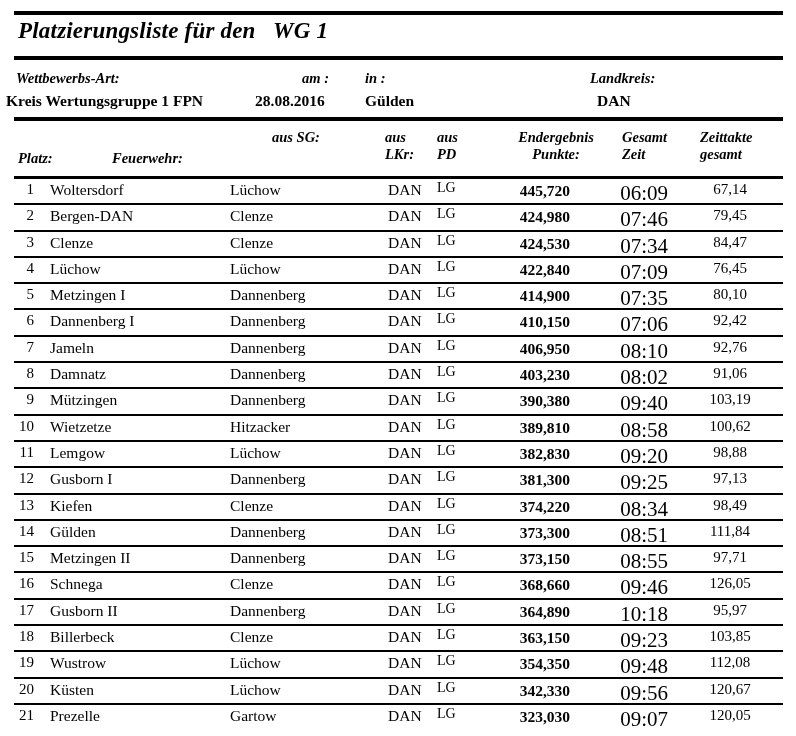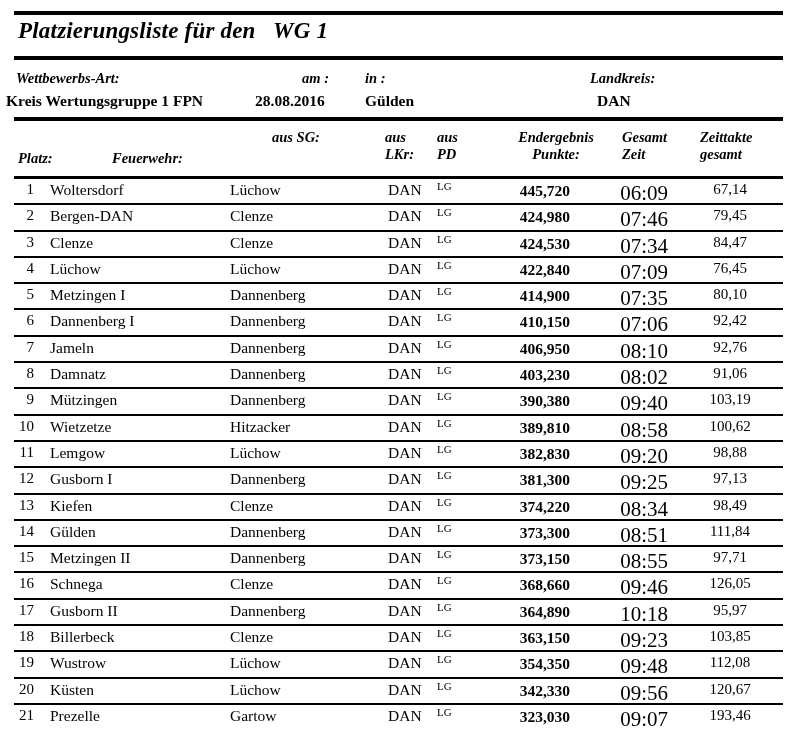--- a/index.html
+++ b/index.html
@@ -130,21 +130,21 @@
   .c-sg {
     left: 230px;
     font-size: 15.5px;
   }
   .c-lkr {
     left: 388px;
     font-size: 15.5px;
   }
   .c-pd {
     left: 437px;
-    font-size: 11px;
+    font-size: 14px;
     top: 1px;
   }
   .c-punkte {
     left: 470px;
     width: 100px;
     text-align: right;
     font-weight: bold;
     font-size: 15.5px;
     top: 3px;
   }
@@ -440,17 +440,17 @@
         <div class="sep"></div>
       </div>
       <div class="row">
         <div class="cell c-platz">21</div>
         <div class="cell c-name">Prezelle</div>
         <div class="cell c-sg">Gartow</div>
         <div class="cell c-lkr">DAN</div>
         <div class="cell c-pd">LG</div>
         <div class="cell c-punkte">323,030</div>
         <div class="cell c-zeit">09:07</div>
-        <div class="cell c-takte">193,46</div>
+        <div class="cell c-takte">120,05</div>
       </div>
     </div>
 
 </div>
 
 </body></html>

